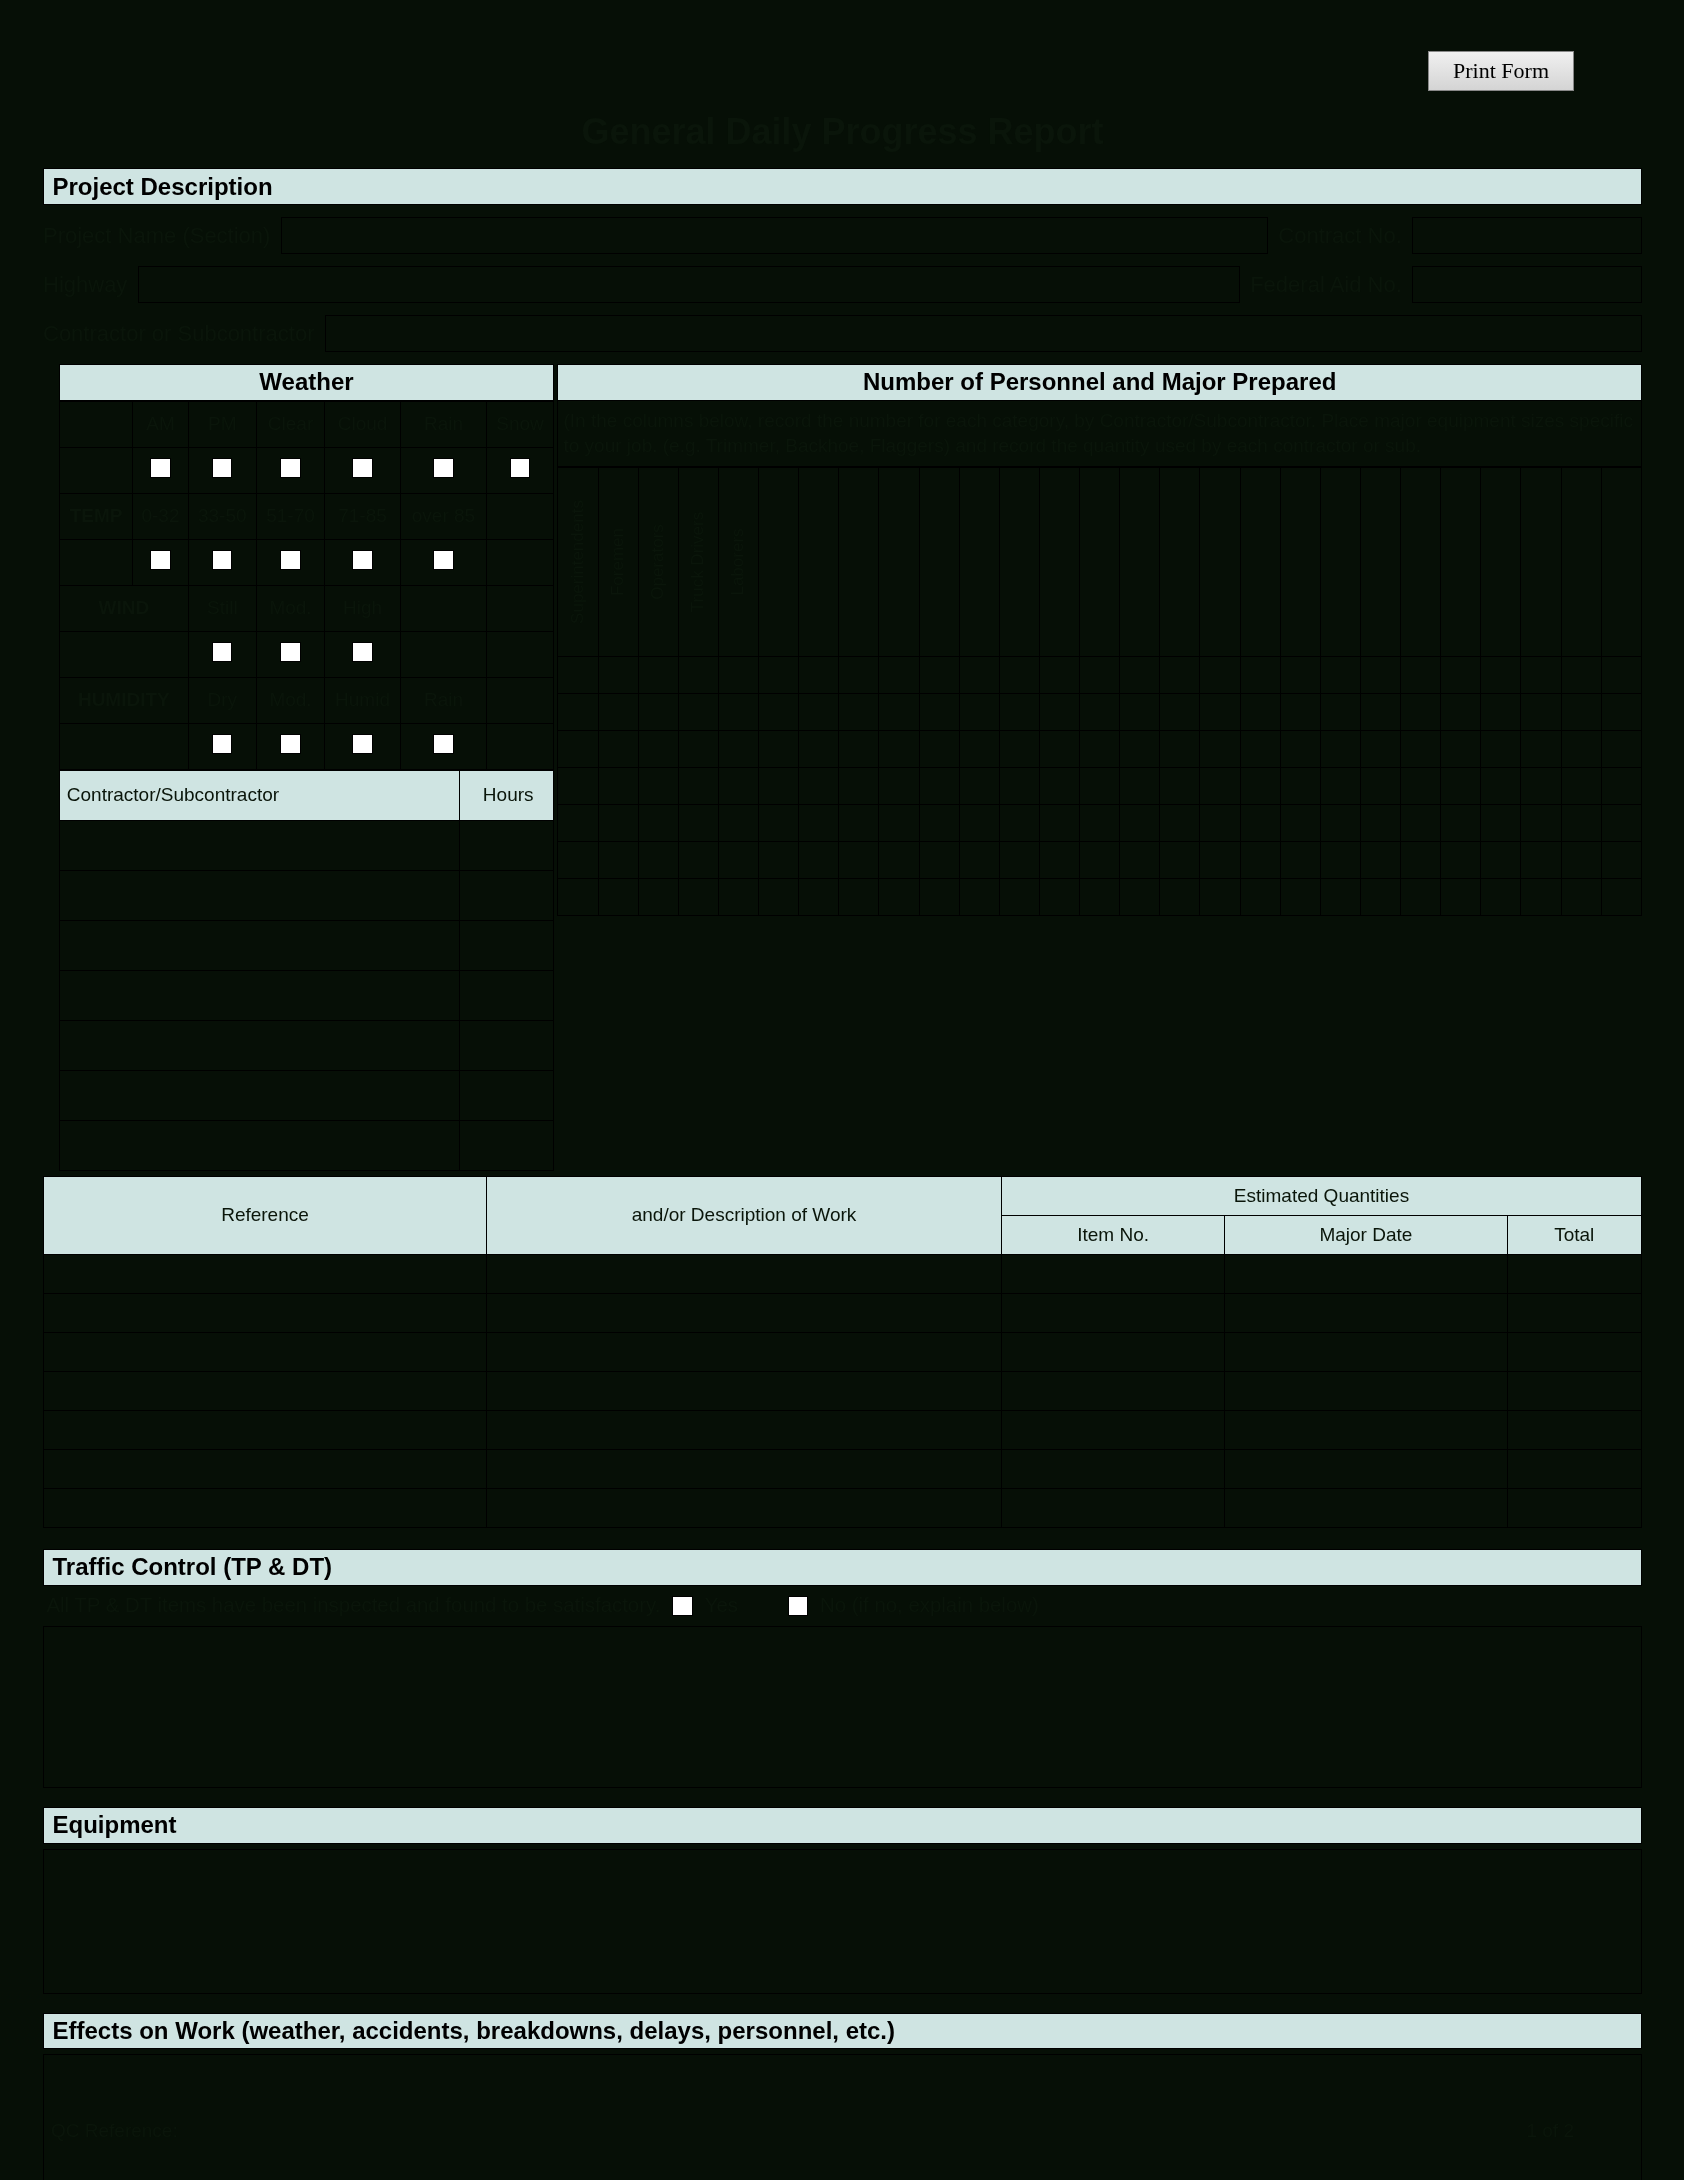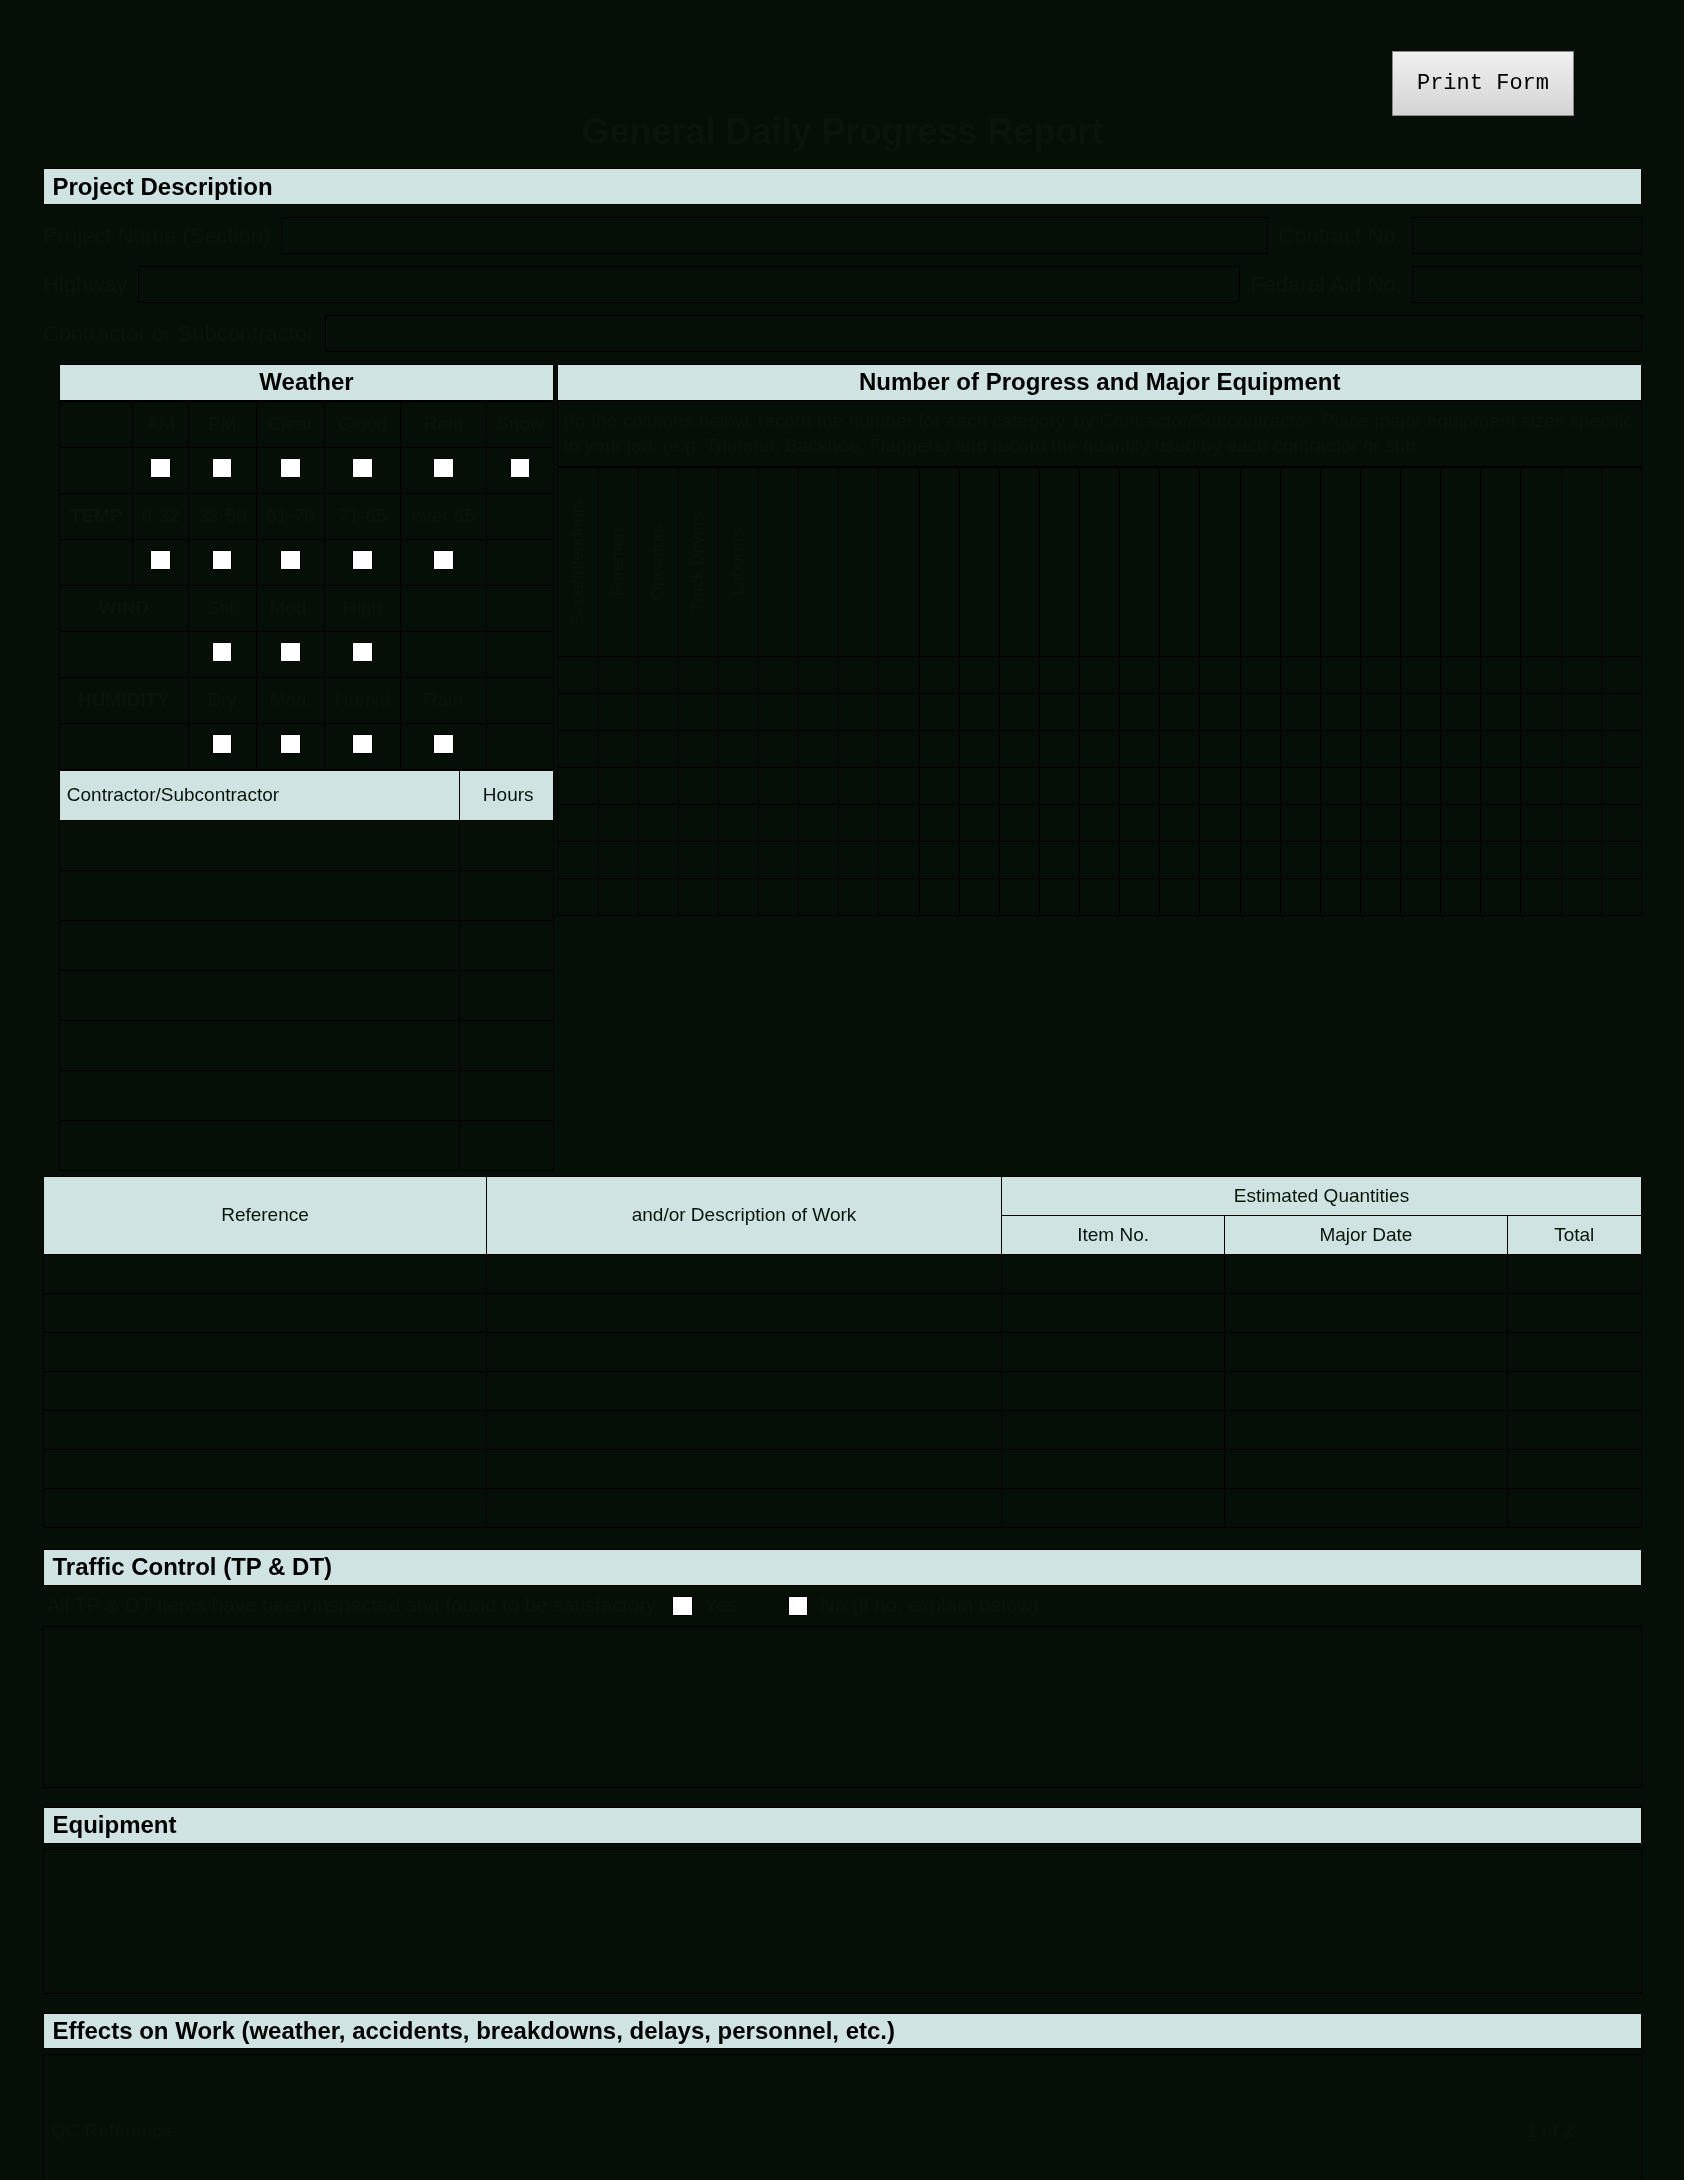--- a/index.html
+++ b/index.html
@@ -1,17 +1,17 @@
 <!DOCTYPE html>
 <html style="font-size:13.6px"><head>
 <meta charset="utf-8">
 <style>
   * { box-sizing: border-box; margin: 0; padding: 0; }
   body { background: #060f06; font-family: Arial, Helvetica, sans-serif; color: #000; width: 1685px; height: 2181px; padding: 34px 43px; position: relative; }
-  .print-btn { position: absolute; top: 51px; right: 111px; background: linear-gradient(#f0f0f0,#d4d4d4); border: 1.7px solid #888; padding: 19px 24px; font-size: 22px; font-family: Liberation Mono, monospace; cursor: pointer; }
+  .print-btn { position: absolute; top: 51px; right: 111px; background: linear-gradient(#f0f0f0,#d4d4d4); border: 1.7px solid #888; padding: 6px 24px; font-size: 22px; font-family: Liberation Serif, serif; cursor: pointer; }
   .title { text-align: center; font-size: 36px; font-weight: bold; margin: 77px 0 15.3px; color: #0a150a; }
   .section-header { background: #cfe4e2; font-weight: bold; font-size: 24px; padding: 3.4px 8.5px; border: 0.9px solid #000; }
   .section-header.center { text-align: center; }
   .form-row { display: flex; align-items: center; gap: 10.2px; margin: 12px 0; }
   .lbl { font-size: 22px; color: #0a150a; white-space: nowrap; }
   .field { border: 1.7px solid #000; height: 37px; background: transparent; }
 
   .two-col { display: flex; gap: 3.4px; margin-top: 5.1px; }
   .weather-wrap { width: 511px; padding-left: 16px; }
   .personnel-wrap { flex: 1; }
@@ -180,21 +180,21 @@
           </tr>
       <tr>
             <td></td>
             <td></td>
           </tr>
     </tbody>
       </table>
   </div>
 
   <div class="personnel-wrap">
-    <div class="section-header center">Number of Progress and Major Equipment</div>
+    <div class="section-header center">Number of Personnel and Major Prepared</div>
     <div class="pnote">(In the columns below, record the number for each category, by Contractor/Subcontractor. Place major equipment sizes specific to your job. (e.g. Trimmer, Backhoe, Flaggers) and record the quantity used by each contractor or sub.</div>
     <table class="ptable">
       <tbody>
           <tr>
         <td class="vlabel">
               <span class="vtxt">Superintendents</span>
             </td>
         <td class="vlabel">
               <span class="vtxt">Foremen</span>
             </td>

